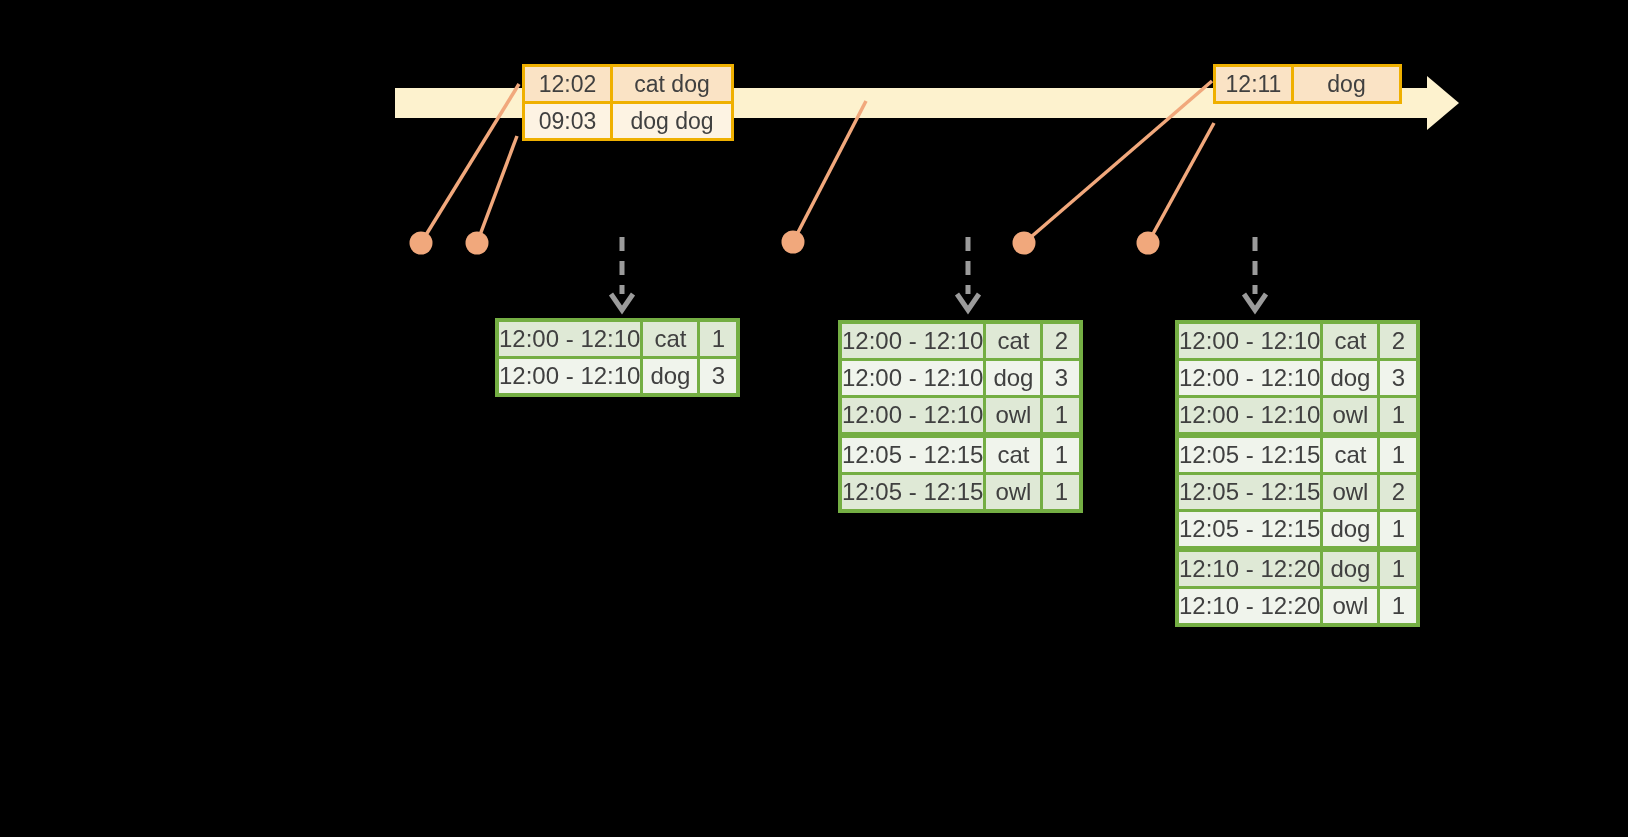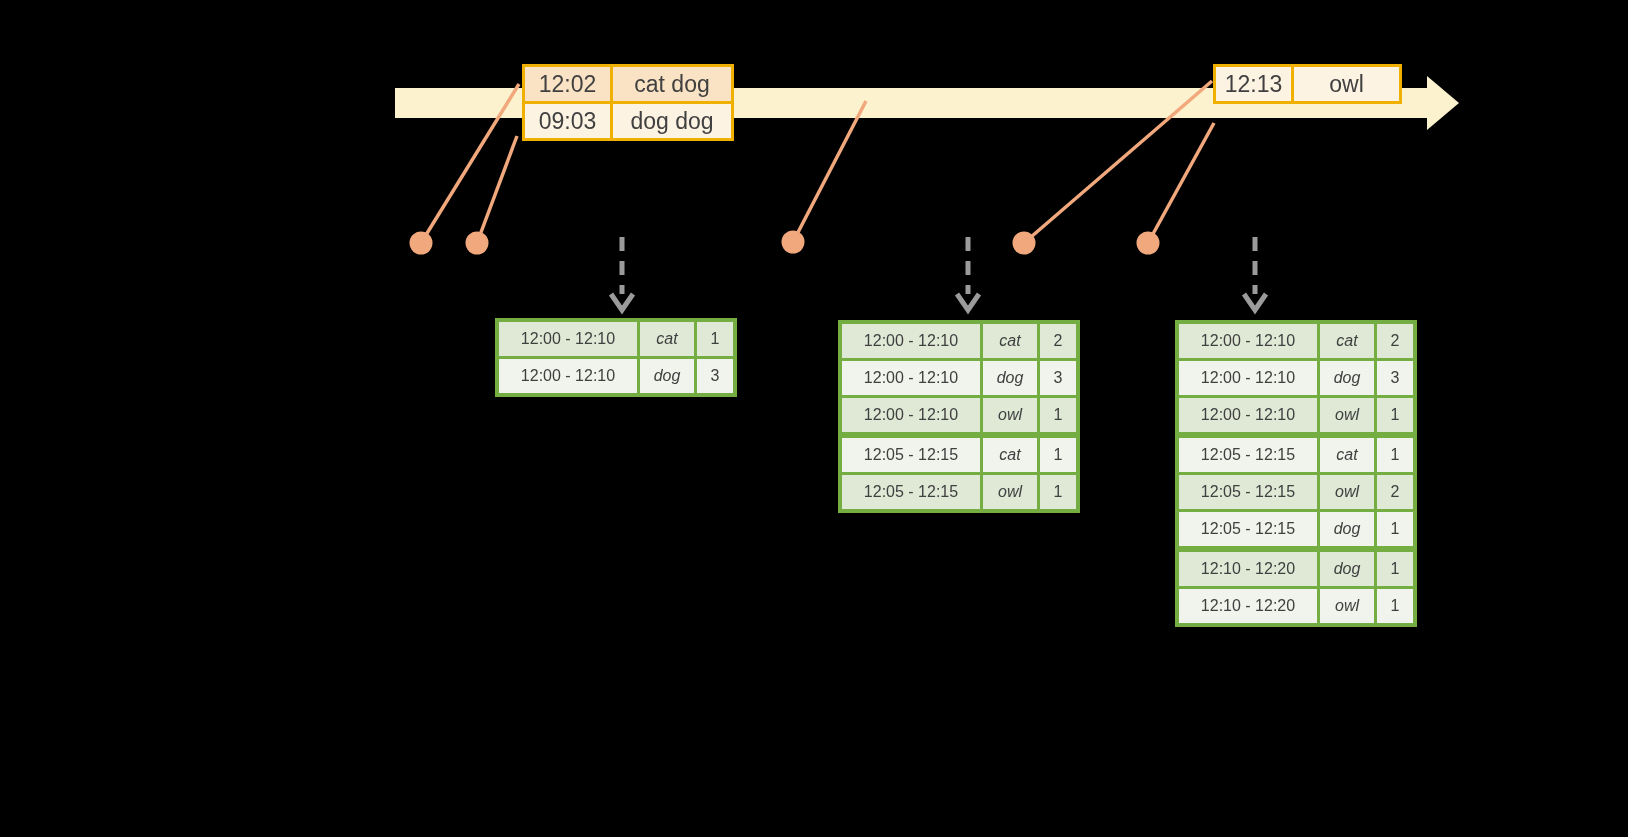--- a/index.html
+++ b/index.html
@@ -21,28 +21,28 @@
   .dash-head{stroke:var(--arrow-gray);stroke-width:5;fill:none;}
   table{border-collapse:collapse;position:absolute;table-layout:fixed;}
   td{padding:0;text-align:center;vertical-align:middle;overflow:hidden;white-space:nowrap;}
   
   .event-table{border:3px solid var(--orange-border);font-size:23px;}
   .event-table td{border:3px solid var(--orange-border);height:34px;color:var(--text);}
   .tone-dark td{background:var(--orange-row-dark);}
   .tone-light td{background:var(--orange-row-light);}
   .tone-mid td{background:var(--orange-row-mid);}
   
-  .result-table{border:4px solid var(--green-border);font-size:16px;}
+  .result-table{border:4px solid var(--green-border);font-size:24px;}
   .result-table td{border:3px solid var(--green-border);height:34px;color:var(--text);}
   .g-dark td{background:var(--green-row-dark);}
   .g-light td{background:var(--green-row-light);}
   .group-start td{border-top-width:6px;}
   .col-time{width:85px;} .col-words{width:118px;}
   .c3 .col-time{width:75px;} .c3 .col-words{width:105px;}
-  .col-window{width:138px;} .col-word{width:54px;font-style:italic;} .col-count{width:36px;}
+  .col-window{width:138px;} .col-word{width:54px;} .col-count{width:36px;}
 </style>
 </head>
 <body>
 
 <div class="canvas">
 
   <svg class="overlay" viewBox="0 0 1628 837">
 
     <rect class="band" x="395" y="88" width="1032" height="30"></rect>
     <polygon class="band" points="1427,76 1459,103 1427,130"></polygon>
@@ -76,23 +76,23 @@
     <tr class="tone-light">
       <td class="col-time">09:03</td>
       <td class="col-words">dog dog</td>
     </tr>
   </tbody>
     </table>
 
 
   <table class="event-table c3" style="left:1213px;top:64px;">
     <tbody>
-    <tr class="tone-light">
-      <td class="col-time">12:13</td>
-      <td class="col-words">owl</td>
+        <tr class="tone-dark">
+      <td class="col-time">12:11</td>
+      <td class="col-words">dog</td>
     </tr>
   </tbody>
     </table>
 
   <table class="result-table" style="left:495px;top:318px;">
     <tbody>
         <tr class="g-dark">
       <td class="col-window">12:00 - 12:10</td>
       <td class="col-word">cat</td>
       <td class="col-count">1</td>

